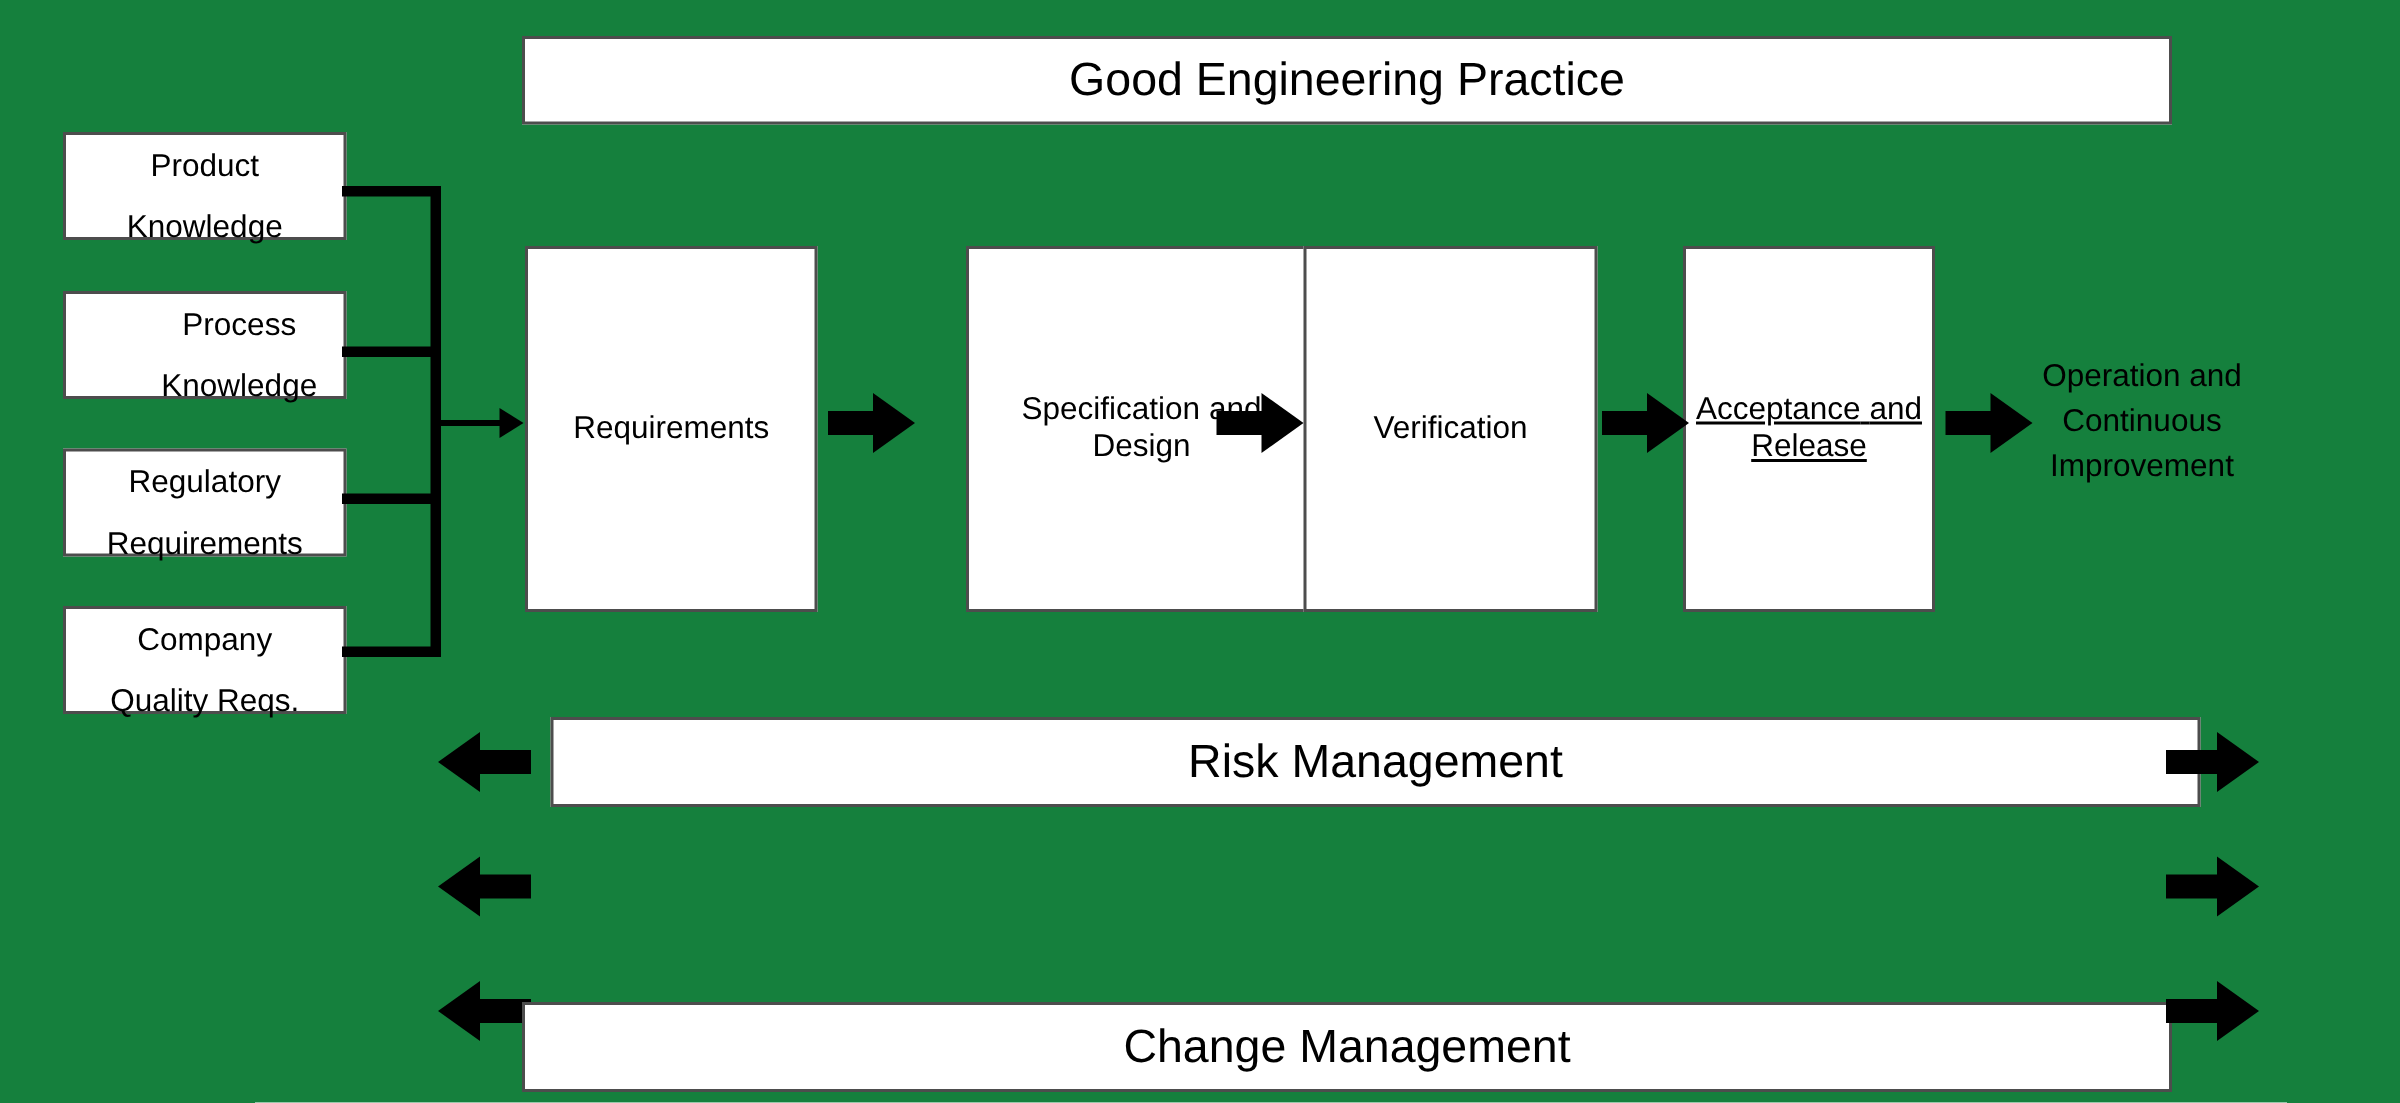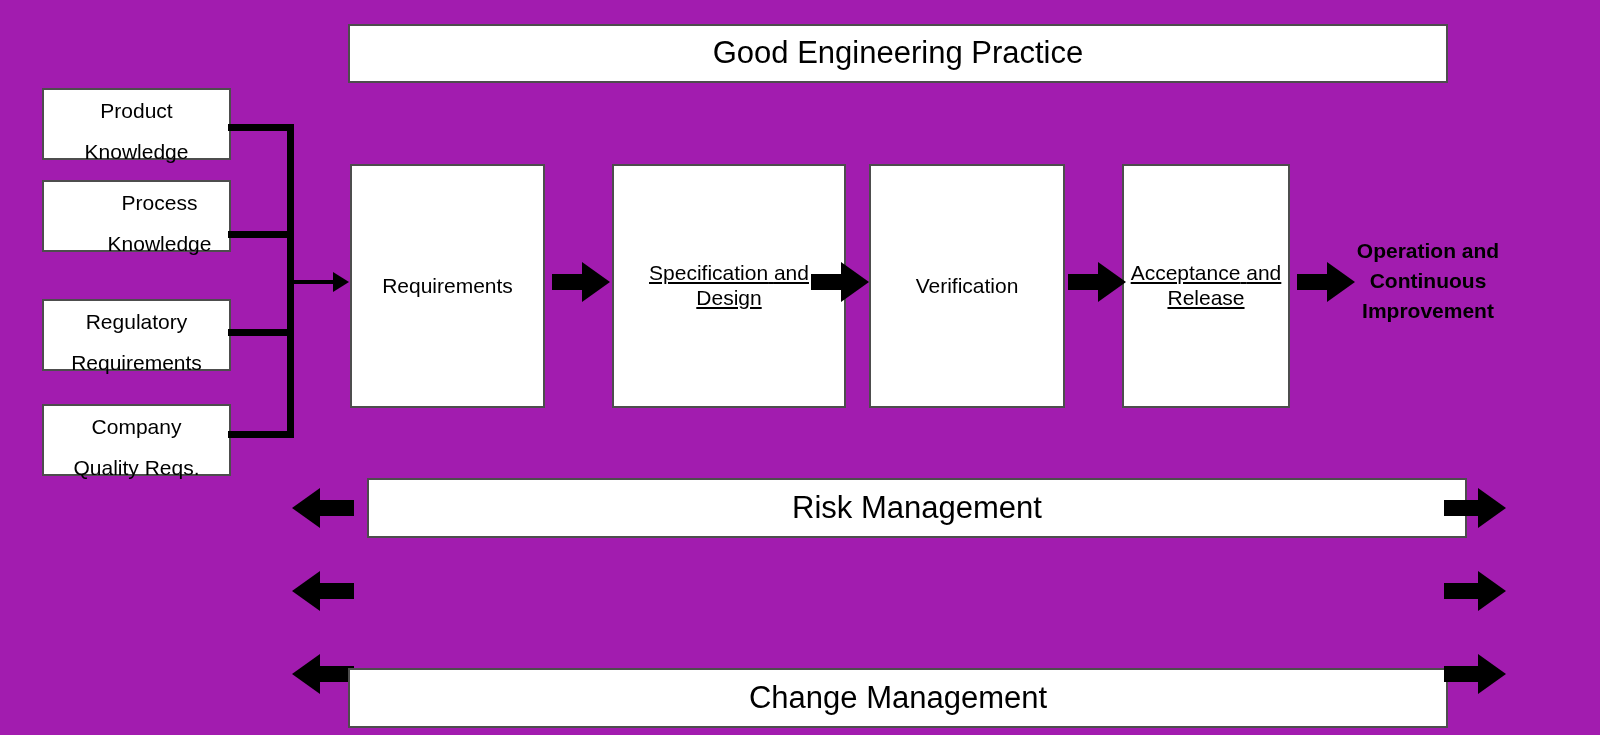--- a/index.html
+++ b/index.html
@@ -4,21 +4,21 @@
 <style>
   html, body {
     margin: 0;
     padding: 0;
     background: #ffffff;
   }
   #canvas {
     position: relative;
     width: 1600px;
     height: 735px;
-    background: #a21caf;
+    background: #15803d;
     font-family: "Liberation Sans", sans-serif;
     color: #000000;
     overflow: hidden;
   }
 
   
   .box {
     position: absolute;
     box-sizing: border-box;
     border: 2px solid #4d4d4d;
@@ -59,21 +59,20 @@
   
   .terminal {
     position: absolute;
     left: 1348px;
     top: 236px;
     width: 160px;
     text-align: center;
     font-size: 21px;
     line-height: 1.42;
     color: #000000;
-    font-weight: bold;
   }
 
   
   .bar {
     left: 348px;
     width: 1100px;
     height: 60px;
     font-size: 31px;
   }
 
@@ -141,21 +140,21 @@
     <span>Good Engineering Practice</span>
   </div>
 
   <div class="box input-box" style="top:88px;">
     <span>
       <span class="lbl">Product</span>
       <span class="lbl">Knowledge</span>
     </span>
   </div>
 
-  <div class="box input-box" style="top:180px;padding-left:46px;">
+  <div class="box input-box" style="top:194px;padding-left:46px;">
     <span>
       <span class="lbl">Process</span>
       <span class="lbl">Knowledge</span>
     </span>
   </div>
 
   <div class="box input-box" style="top:299px;">
     <span>
       <span class="lbl">Regulatory</span>
       <span class="lbl">Requirements</span>
@@ -177,21 +176,21 @@
 
   <div class="thin-arrow-shaft" style="left:293px; top:280px; width:42px;"></div>
   <div class="thin-arrow-head" style="left:333px; top:272px;"></div>
 
   <div class="box stage" style="left:350px; width:195px;">
     <span>
       <span class="lbl">Requirements</span>
     </span>
   </div>
 
-  <div class="box stage" style="left:612px; width:234px;text-decoration:underline;">
+  <div class="box stage" style="left:644px; width:234px;">
     <span>
       <span class="lbl">Specification</span>
       <span class="lbl">and Design</span>
     </span>
   </div>
 
   <div class="box stage" style="left:869px; width:196px;">
     <span>
       <span class="lbl">Verification</span>
     </span>

